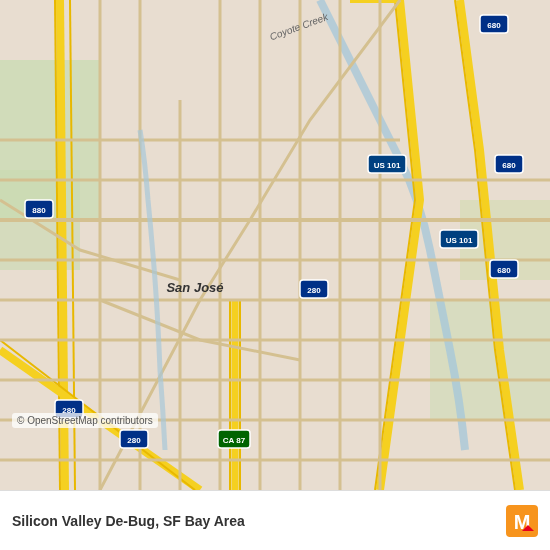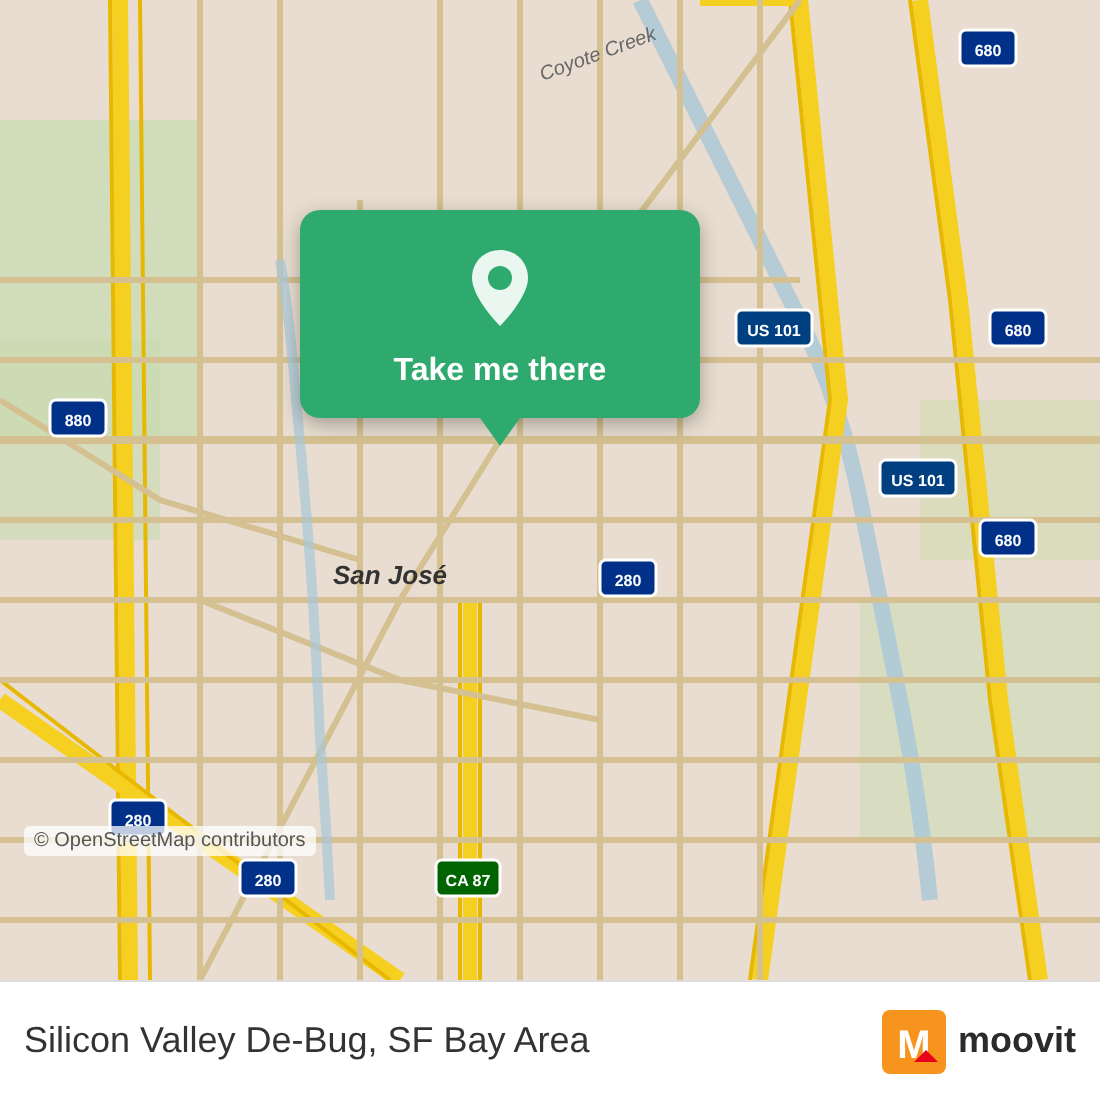--- a/index.html
+++ b/index.html
@@ -108,23 +108,23 @@
       height: 32px;
     }
 
     #moovit-text {
       font-size: 18px;
       font-weight: bold;
       color: #2b2b2b;
     }
 
     #app-title {
-      font-size: 18px;
+      font-size: 14px;
       color: #333;
-      font-weight: 400;
+      font-weight: 700;
       text-align: right;
     }
   </style>
 </head>
 <body>
 
 <div id="map-container">
   <svg id="map-svg" viewBox="0 0 550 490" xmlns="http://www.w3.org/2000/svg">
 
     <rect width="550" height="490" fill="#e8ddd0"></rect>
@@ -209,46 +209,32 @@
     <text x="504" y="273" text-anchor="middle" fill="white" font-size="8" font-weight="bold">680</text>
 
     <text x="300" y="30" text-anchor="middle" fill="#666" font-size="10" font-style="italic" transform="rotate(-20, 300, 30)">Coyote Creek</text>
 
     <text x="195" y="292" text-anchor="middle" fill="#333" font-size="13" font-weight="bold" font-style="italic">San José</text>
 
     <path d="M140 130 Q145 160 148 200 Q152 240 155 280 Q158 320 160 370 Q163 410 165 450" stroke="#a8c8d8" stroke-width="5" fill="none" opacity="0.7"></path>
   </svg>
 
   
-  <div id="take-me-there-popup">
-    <div id="green-card">
-      <div id="location-icon-container">
-        <svg viewBox="0 0 48 48" xmlns="http://www.w3.org/2000/svg">
-
-          <path d="M24 4 C16 4 10 10 10 18 C10 28 24 42 24 42 C24 42 38 28 38 18 C38 10 32 4 24 4 Z" fill="white" opacity="0.9"></path>
-
-          <circle cx="24" cy="18" r="6" fill="#2eaa6e"></circle>
-        </svg>
-      </div>
-      <div id="take-me-there-label">Take me there</div>
-    </div>
-  </div>
 
   
   <div id="osm-attribution">
     <span>© OpenStreetMap contributors</span>
   </div>
 </div>
 
 <div id="bottom-bar">
   <span id="app-title">Silicon Valley De-Bug, SF Bay Area</span>
 
   <div id="moovit-logo">
 
     <svg id="moovit-icon" viewBox="0 0 32 32" xmlns="http://www.w3.org/2000/svg">
       <rect width="32" height="32" rx="4" fill="#f7941d"></rect>
       <text x="16" y="24" text-anchor="middle" fill="white" font-size="20" font-weight="bold">M</text>
 
       <polygon points="22,20 28,26 16,26" fill="#e8001d" transform="translate(0,0)"></polygon>
     </svg>
-    <span id="moovit-text">moovit</span>
   </div>
 </div>
 
 </body></html>

